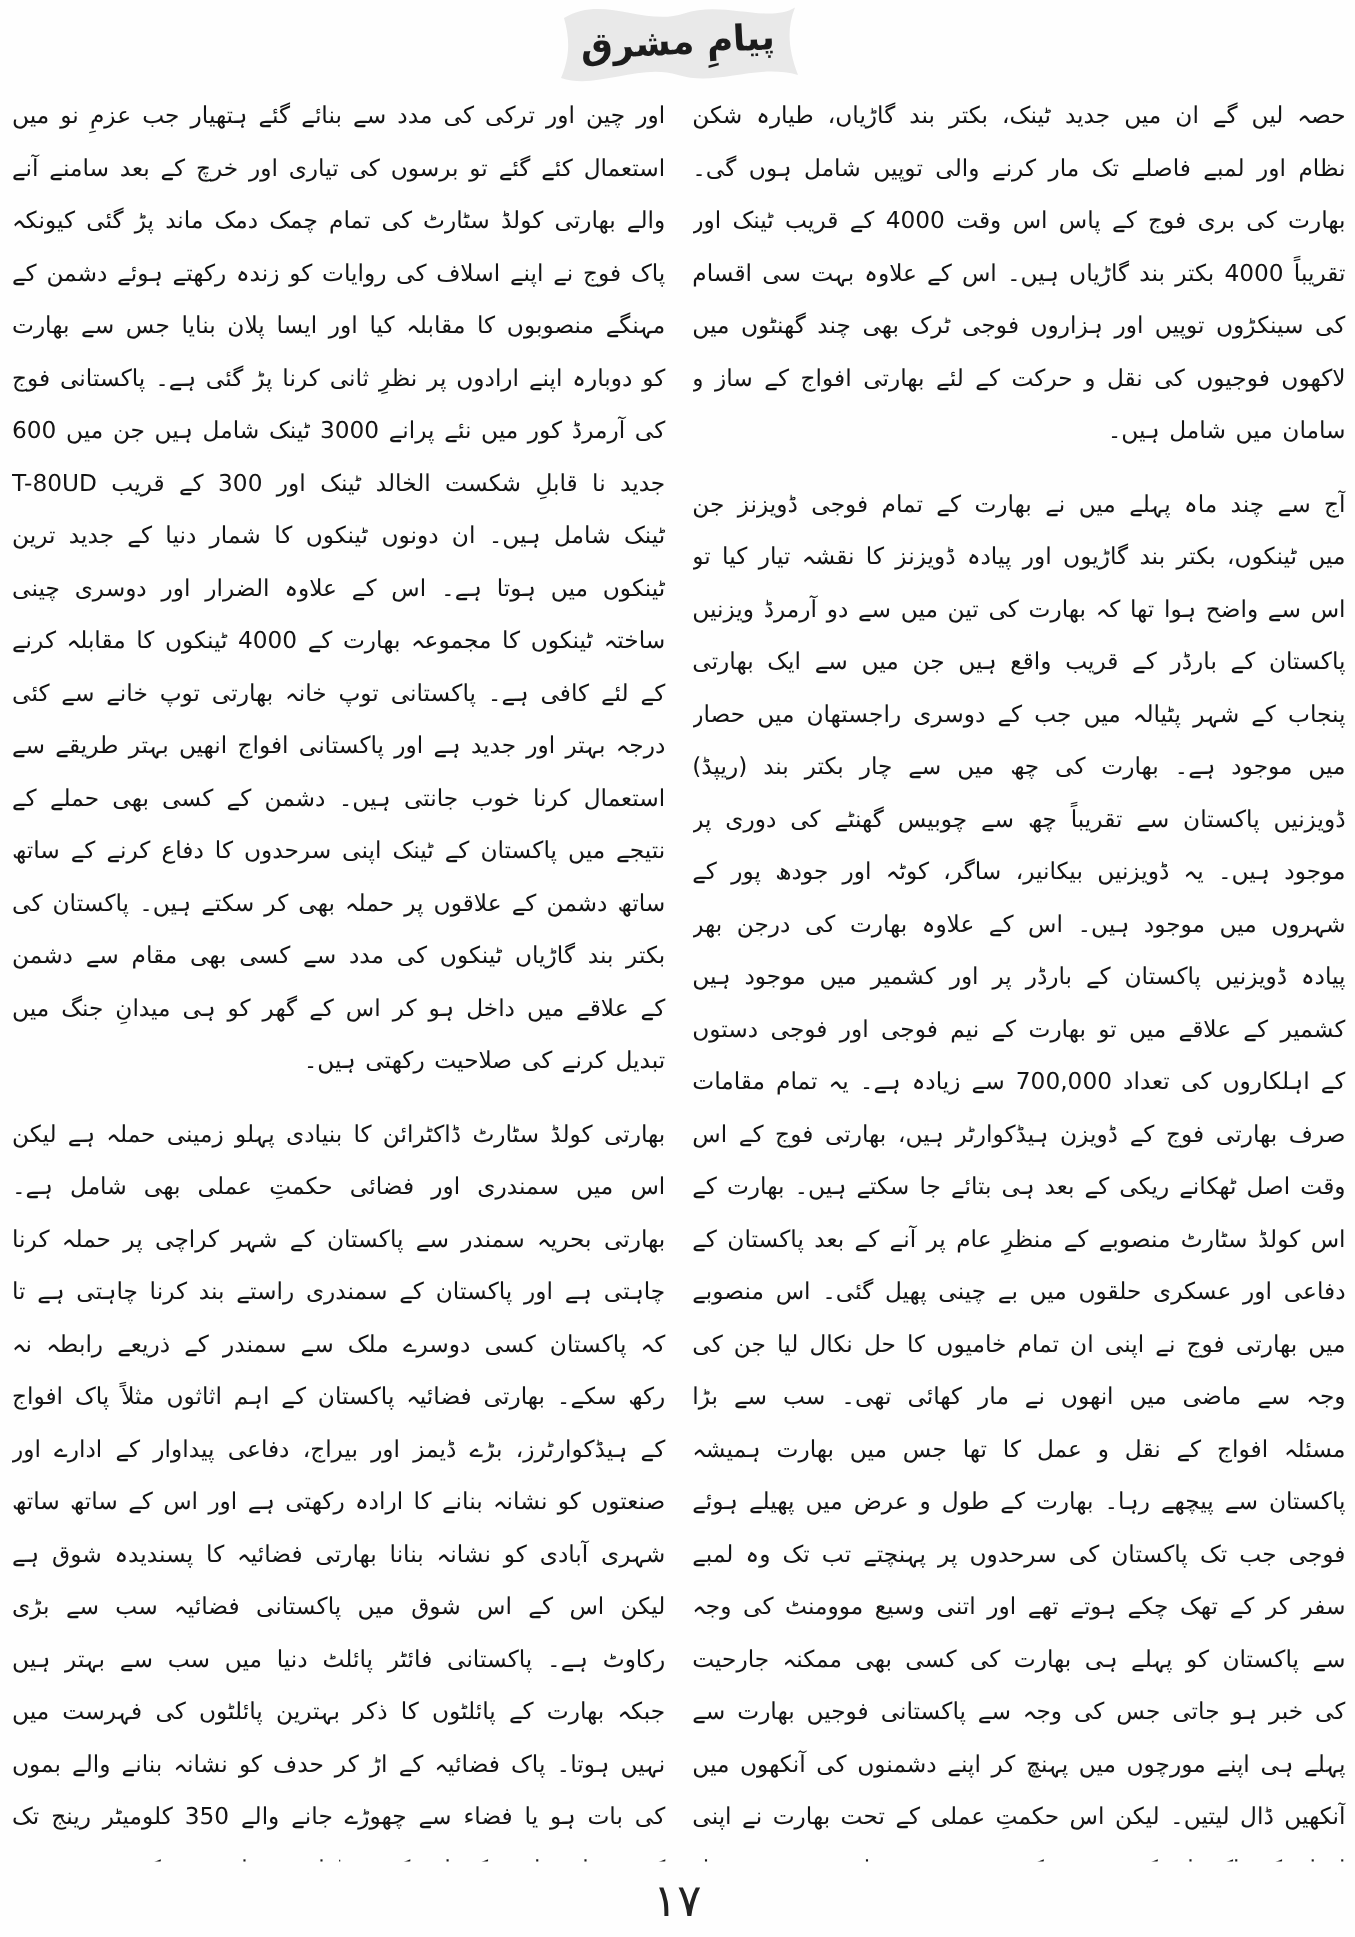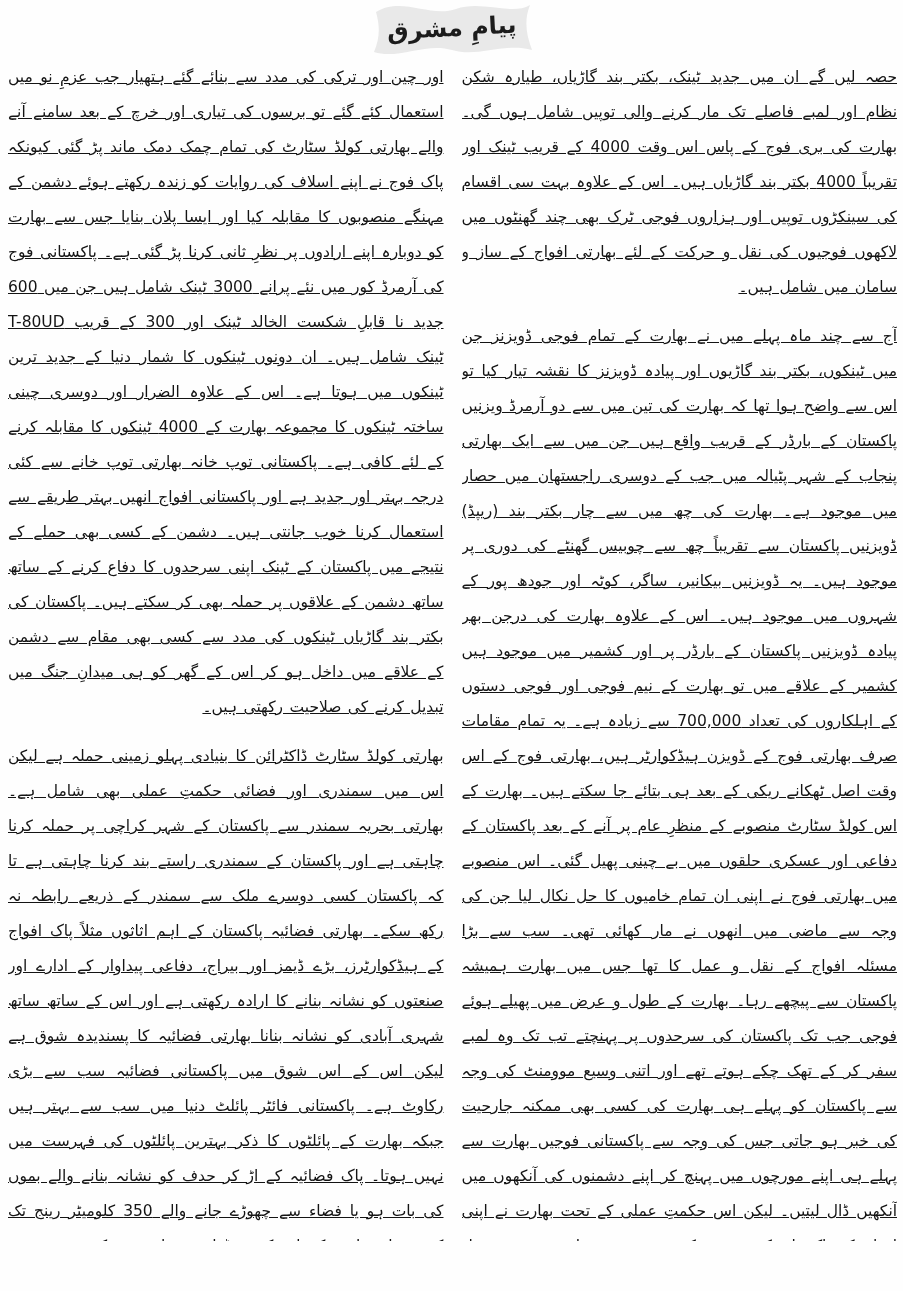--- a/index.html
+++ b/index.html
@@ -53,21 +53,20 @@
     min-width: 0;
     overflow: hidden;
   }
   .column p {
     margin: 0 0 14px 0;
     font-size: 15.5px;
     line-height: 35px;
     text-align: justify;
     word-spacing: 1.5px;
     color: #141414;
-    text-decoration: underline;
   }
   .column p:last-child { margin-bottom: 0; }
   
   .page-number {
     position: absolute;
     bottom: 6px;
     left: 0;
     width: 100%;
     text-align: center;
     font-size: 30px;
@@ -101,14 +100,15 @@
 
     </div>
 
     <div class="column">
       <p>اور چین اور ترکی کی مدد سے بنائے گئے ہتھیار جب عزمِ نو میں استعمال کئے گئے تو برسوں کی تیاری اور خرچ کے بعد سامنے آنے والے بھارتی کولڈ سٹارٹ کی تمام چمک دمک ماند پڑ گئی کیونکہ پاک فوج نے اپنے اسلاف کی روایات کو زندہ رکھتے ہوئے دشمن کے مہنگے منصوبوں کا مقابلہ کیا اور ایسا پلان بنایا جس سے بھارت کو دوبارہ اپنے ارادوں پر نظرِ ثانی کرنا پڑ گئی ہے۔ پاکستانی فوج کی آرمرڈ کور میں نئے پرانے 3000 ٹینک شامل ہیں جن میں 600 جدید نا قابلِ شکست الخالد ٹینک اور 300 کے قریب T-80UD ٹینک شامل ہیں۔ ان دونوں ٹینکوں کا شمار دنیا کے جدید ترین ٹینکوں میں ہوتا ہے۔ اس کے علاوہ الضرار اور دوسری چینی ساختہ ٹینکوں کا مجموعہ بھارت کے 4000 ٹینکوں کا مقابلہ کرنے کے لئے کافی ہے۔ پاکستانی توپ خانہ بھارتی توپ خانے سے کئی درجہ بہتر اور جدید ہے اور پاکستانی افواج انھیں بہتر طریقے سے استعمال کرنا خوب جانتی ہیں۔ دشمن کے کسی بھی حملے کے نتیجے میں پاکستان کے ٹینک اپنی سرحدوں کا دفاع کرنے کے ساتھ ساتھ دشمن کے علاقوں پر حملہ بھی کر سکتے ہیں۔ پاکستان کی بکتر بند گاڑیاں ٹینکوں کی مدد سے کسی بھی مقام سے دشمن کے علاقے میں داخل ہو کر اس کے گھر کو ہی میدانِ جنگ میں تبدیل کرنے کی صلاحیت رکھتی ہیں۔</p>
       <p>بھارتی کولڈ سٹارٹ ڈاکٹرائن کا بنیادی پہلو زمینی حملہ ہے لیکن اس میں سمندری اور فضائی حکمتِ عملی بھی شامل ہے۔ بھارتی بحریہ سمندر سے پاکستان کے شہر کراچی پر حملہ کرنا چاہتی ہے اور پاکستان کے سمندری راستے بند کرنا چاہتی ہے تا کہ پاکستان کسی دوسرے ملک سے سمندر کے ذریعے رابطہ نہ رکھ سکے۔ بھارتی فضائیہ پاکستان کے اہم اثاثوں مثلاً پاک افواج کے ہیڈکوارٹرز، بڑے ڈیمز اور بیراج، دفاعی پیداوار کے ادارے اور صنعتوں کو نشانہ بنانے کا ارادہ رکھتی ہے اور اس کے ساتھ ساتھ شہری آبادی کو نشانہ بنانا بھارتی فضائیہ کا پسندیدہ شوق ہے لیکن اس کے اس شوق میں پاکستانی فضائیہ سب سے بڑی رکاوٹ ہے۔ پاکستانی فائٹر پائلٹ دنیا میں سب سے بہتر ہیں جبکہ بھارت کے پائلٹوں کا ذکر بہترین پائلٹوں کی فہرست میں نہیں ہوتا۔ پاک فضائیہ کے اڑ کر حدف کو نشانہ بنانے والے بموں کی بات ہو یا فضاء سے چھوڑے جانے والے 350 کلومیٹر رینج تک کے ہتھیار بھارت کے لئے کسی ڈراؤنے خواب سے کم نہیں ہیں۔ پاکستانی فضائیہ اور بحریہ کے لمبی دوری تک مار کرنے والے ہتھیار دشمن کو کسی بھی سمت سے نشانہ بنا سکتے ہیں جن کا کوئی توڑ اس کے پاس نہیں ہے اور ہمارا دشمن صرف گھر میں بیٹھ کر ان ہتھیاروں کے آنے کا انتظار ہی کر سکتا ہے۔ بھارت کو پاکستان کی دفاعی صلاحیتوں کا بخوبی علم ہے اور یہی وجہ ہے کہ وہ ابھی تک براہ راست حملہ کرنے سے باز ہے۔ اگر پاکستان کی افواج دن رات محنت کر کے اپنے ہتھیاروں اور تربیت میں کمال حاصل نا کرتیں تو بھارت کب کا ہمیں اپنی جارحیت کا نشانہ بنا چکا ہوتا۔</p>
     </div>
 
   </div>
 
+  <div class="page-number">۱۷</div>
 
 </div>
 
 </body></html>

